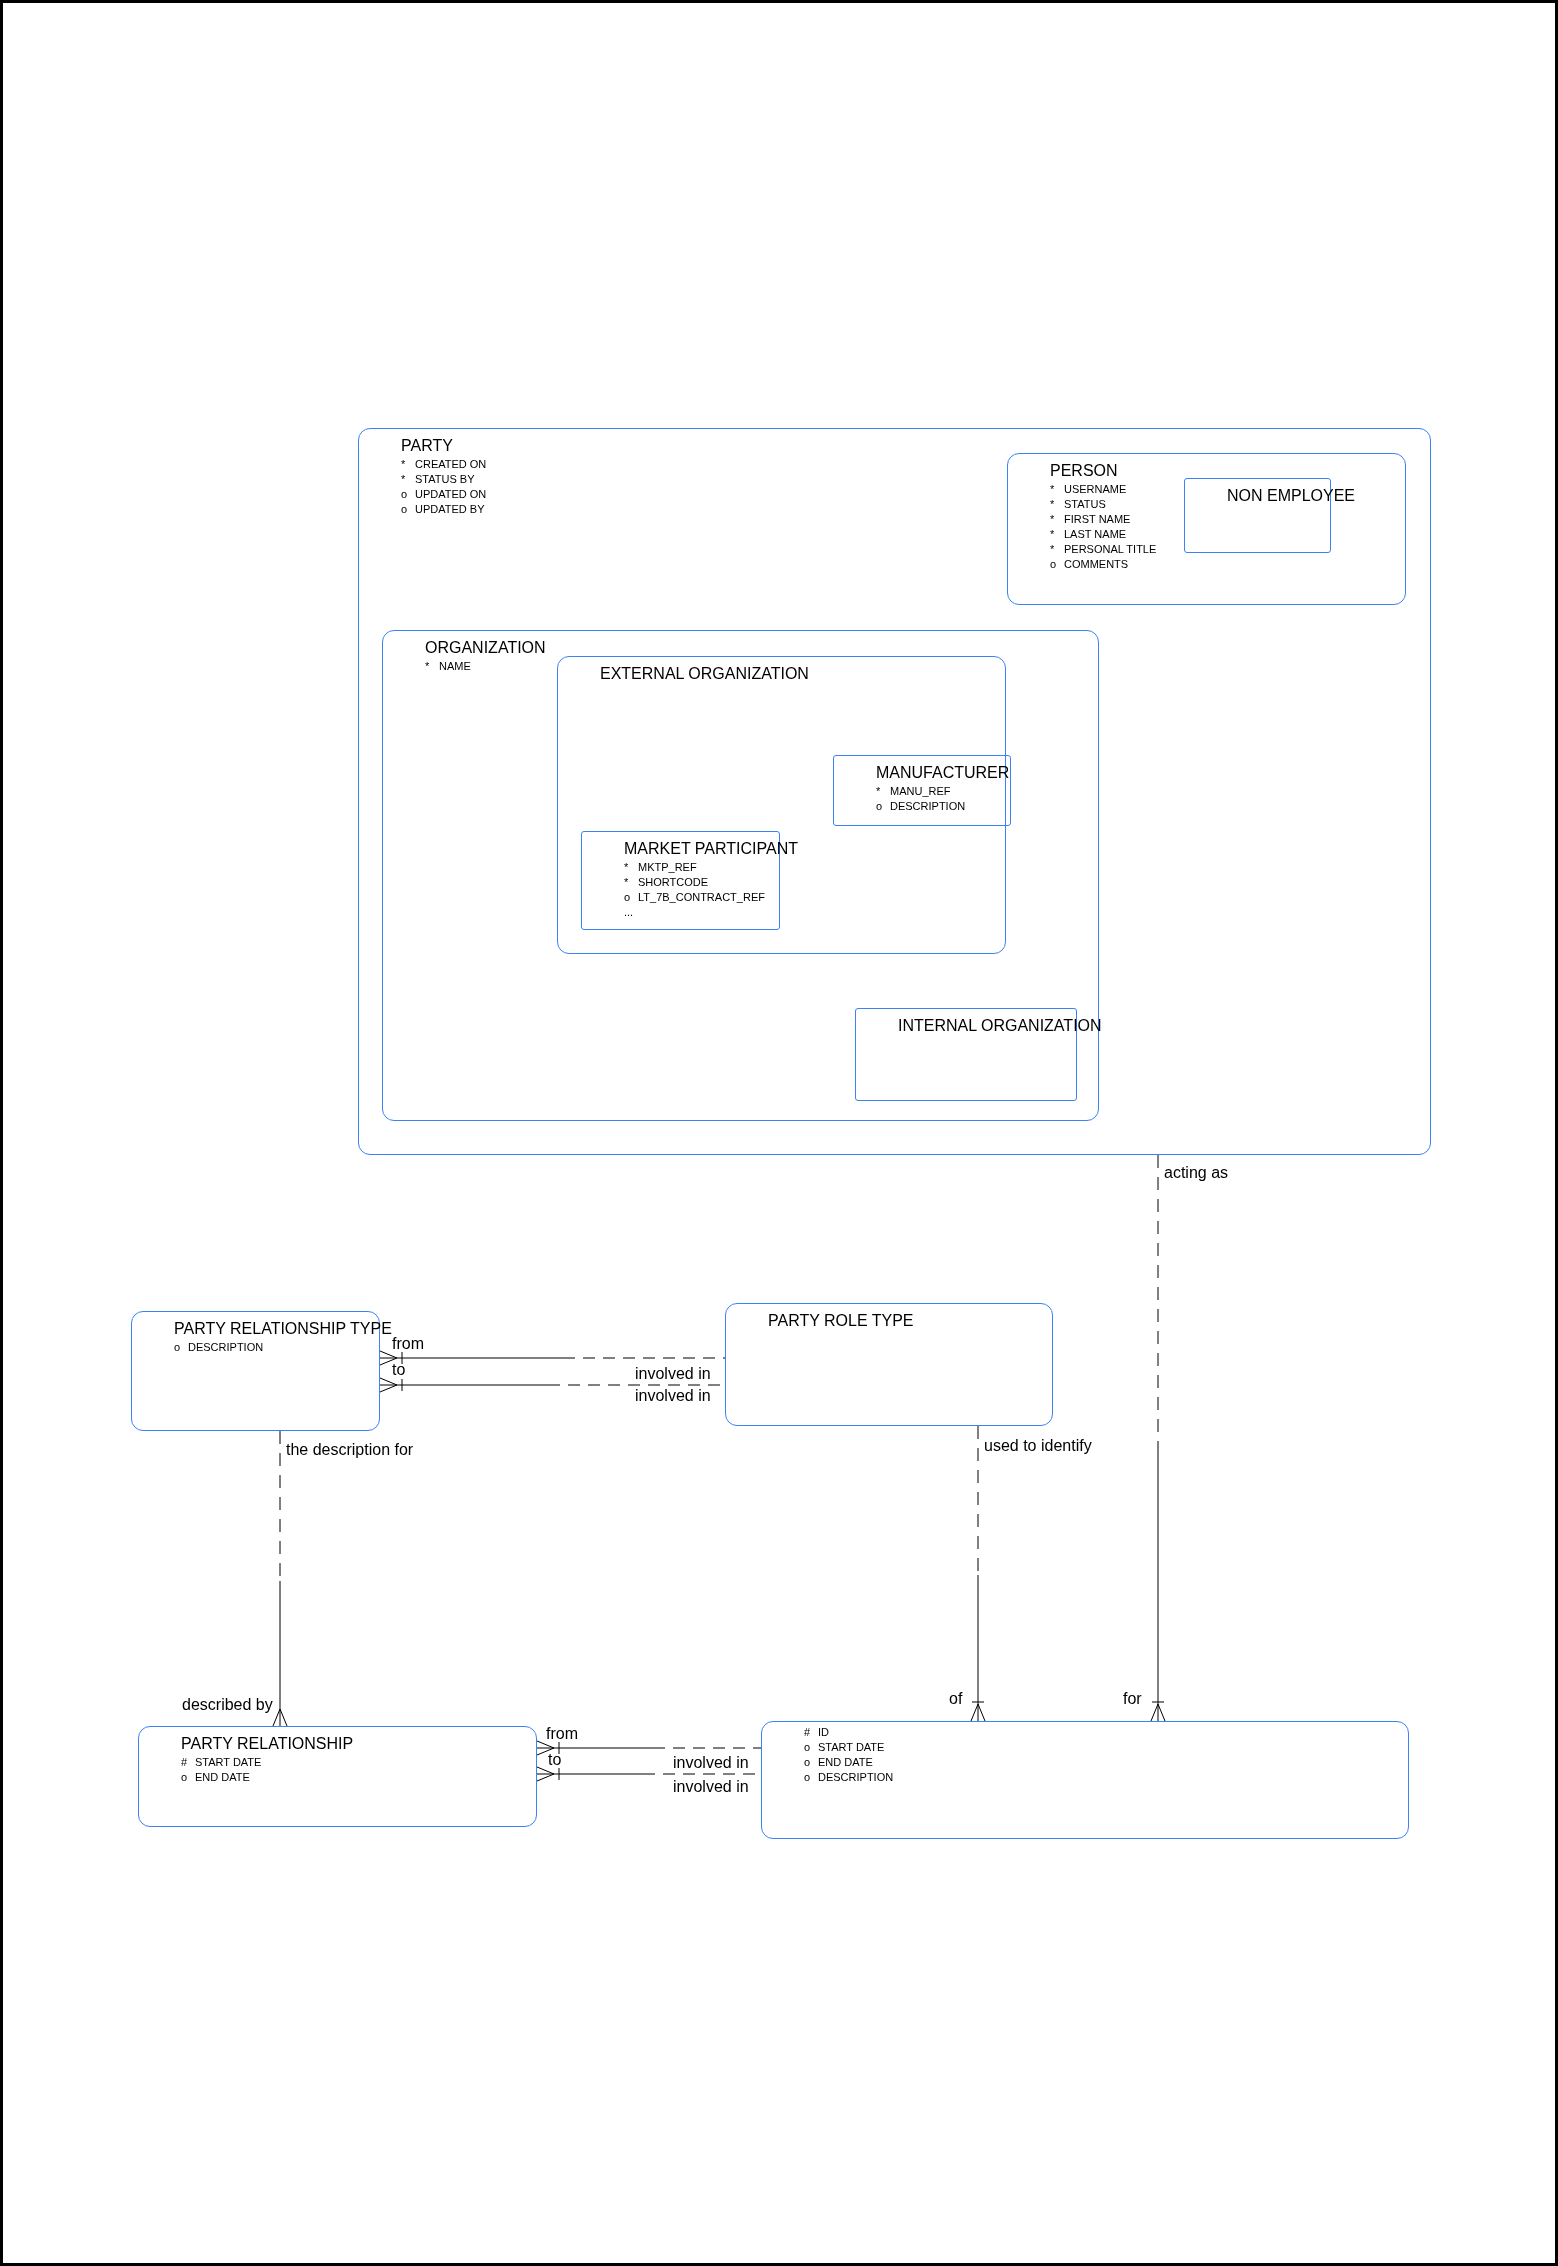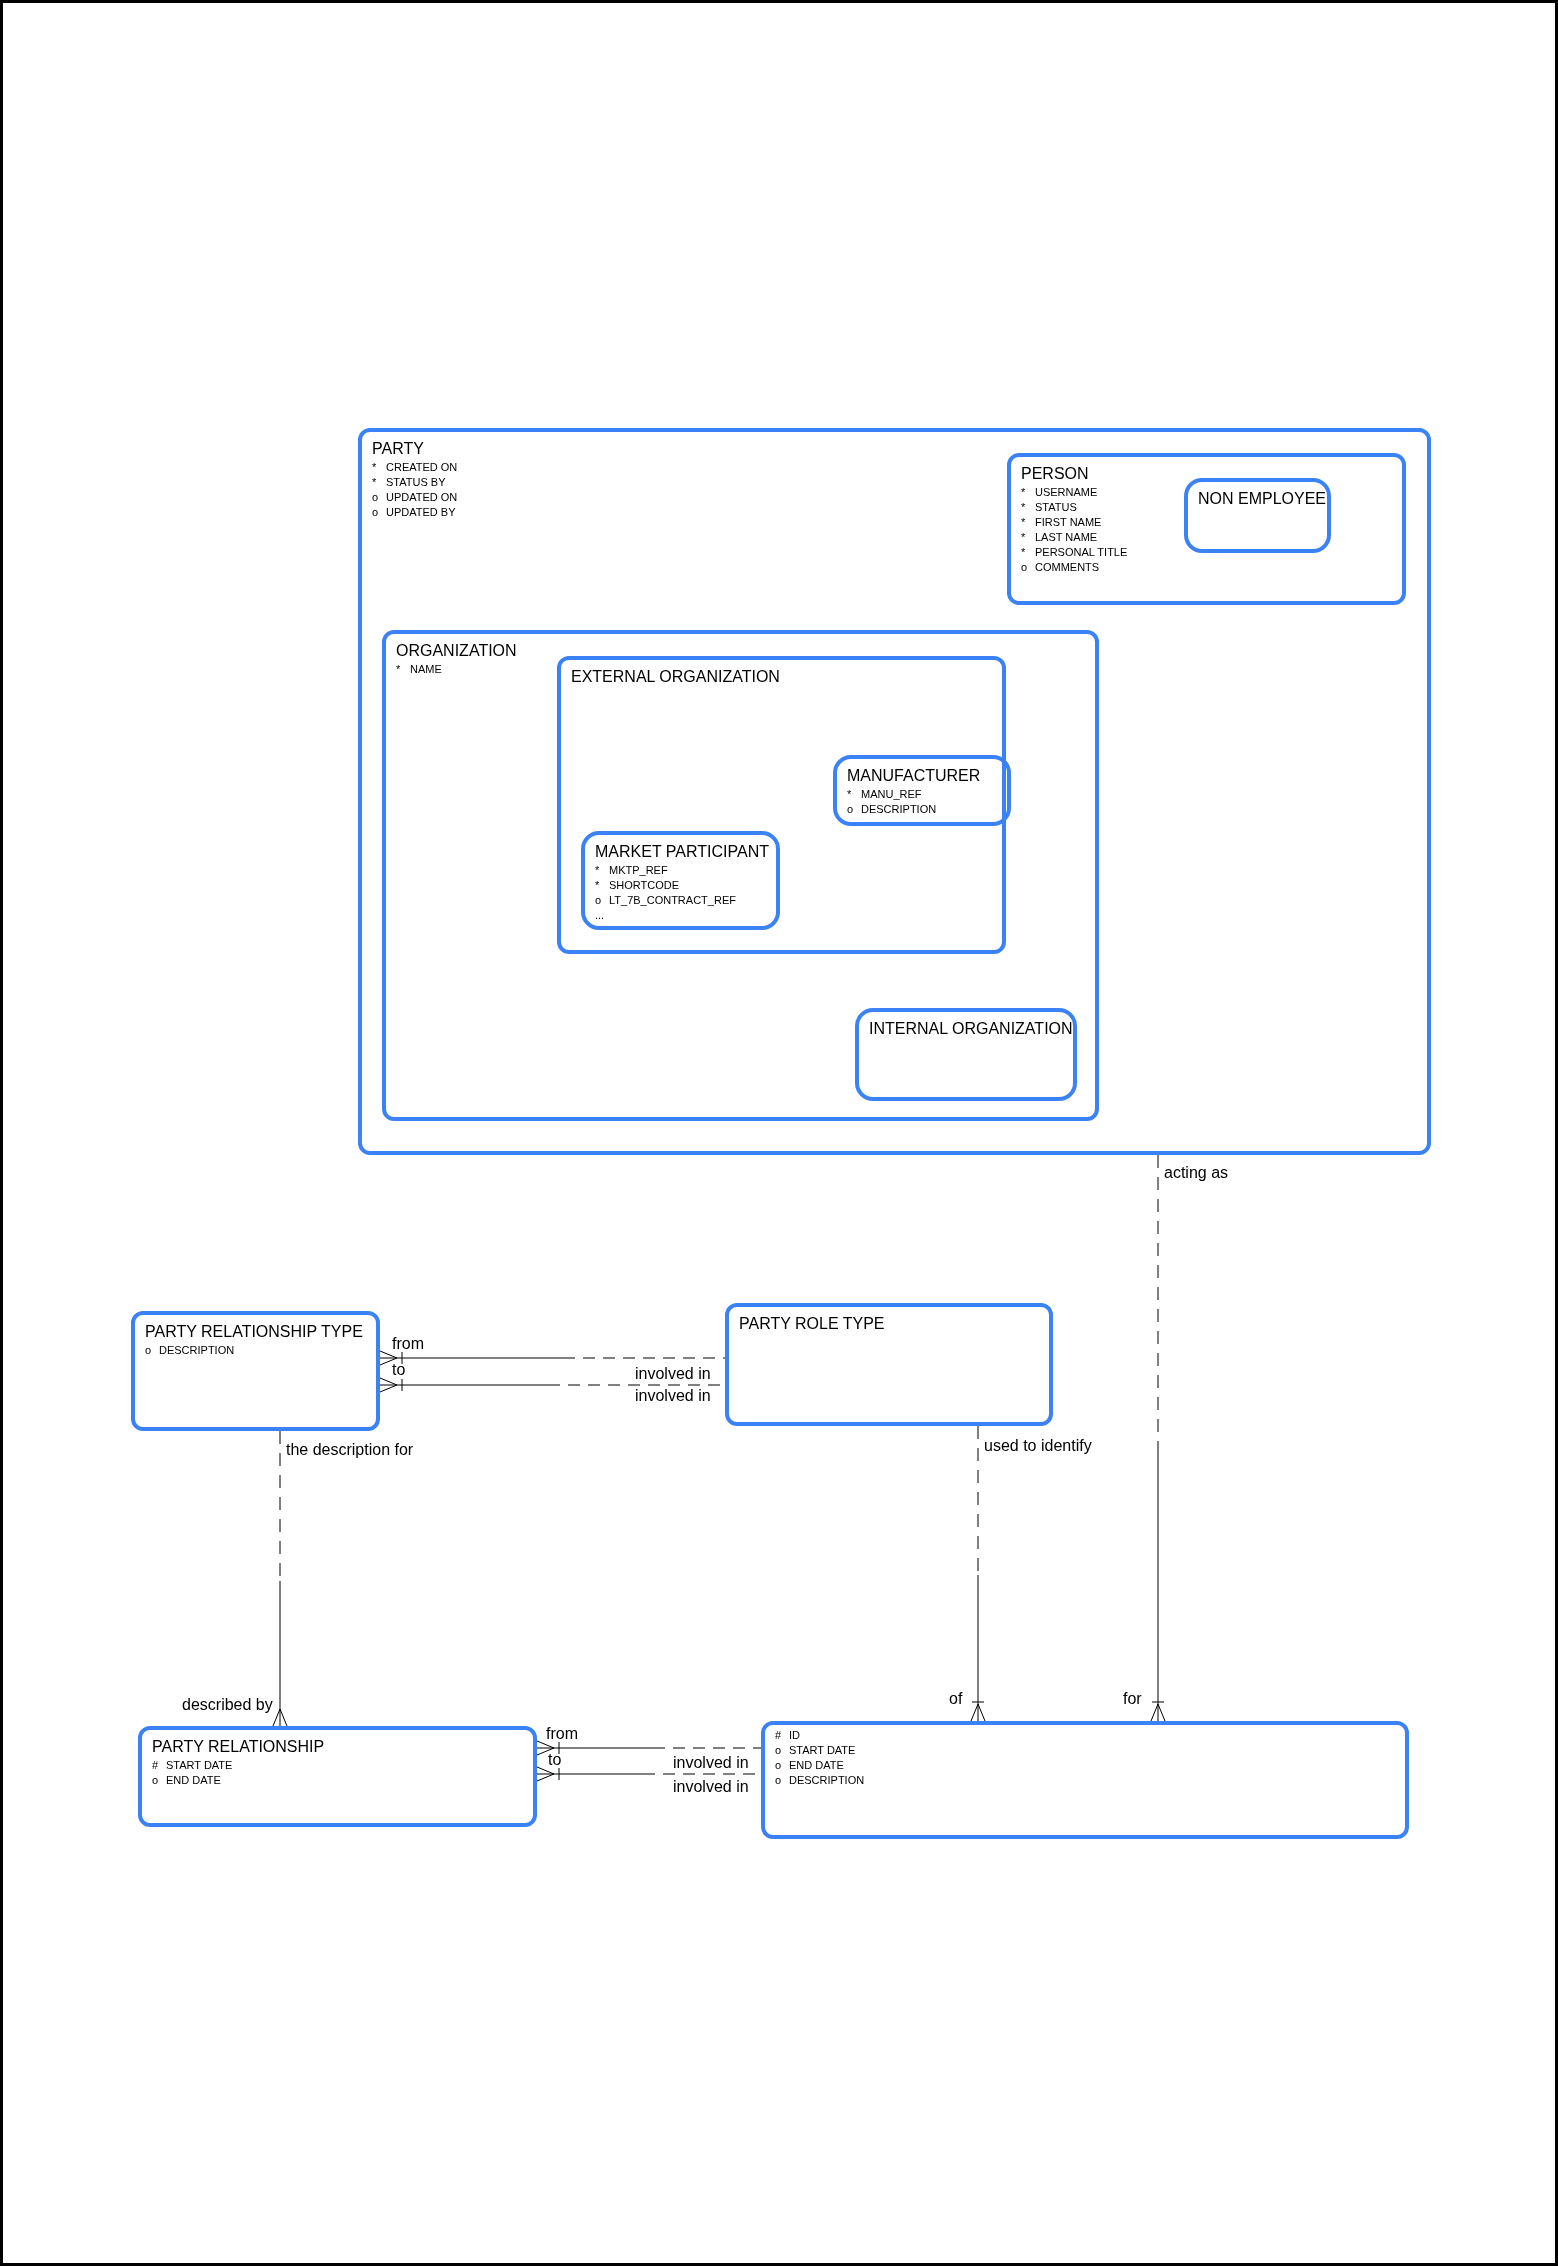--- a/index.html
+++ b/index.html
@@ -16,25 +16,26 @@
   }
   svg.connectors {
     position: absolute;
     left: 0; top: 0;
     width: 1558px; height: 2266px;
     pointer-events: none;
   }
   .entity {
     position: absolute;
     box-sizing: border-box;
-    border: 4px solid #3b82f6;
+    border: 1px solid #3b82f6;
     border-radius: 12px;
     background: transparent;
-  }
-  .entity.small { border-radius: 18px; }
+    padding-left: 32px;
+  }
+  .entity.small { border-radius: 3px; }
   .e-title {
     padding: 8px 10px 0 10px;
     font-size: 16px;
     line-height: 17px;
     white-space: nowrap;
   }
   .attrs { padding: 3px 6px 0 10px; }
   .attr {
     display: flex;
     font-size: 11px;

